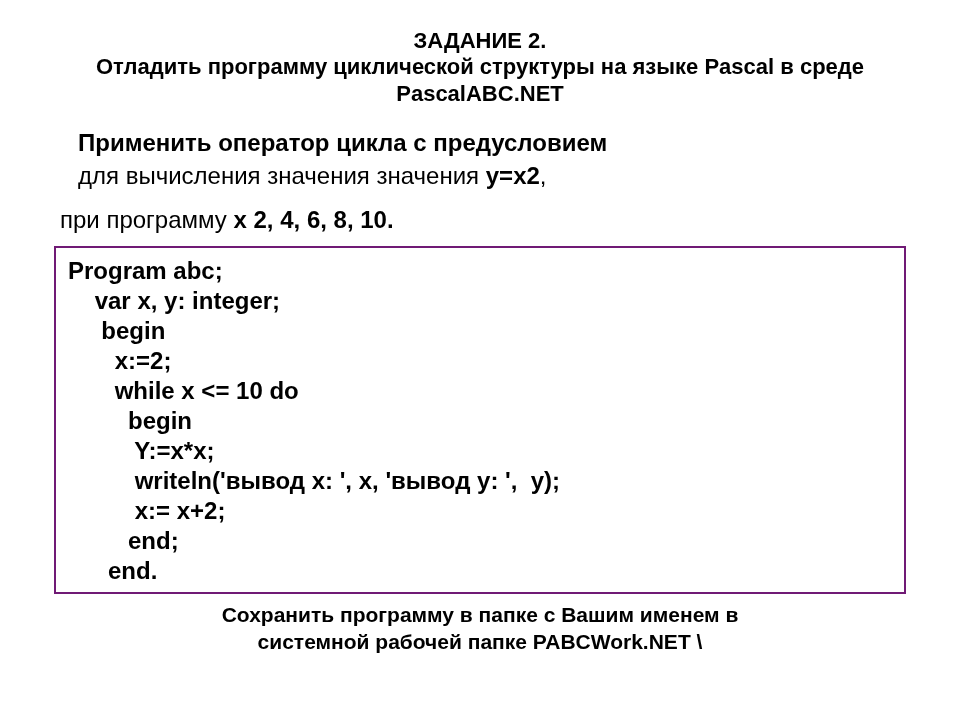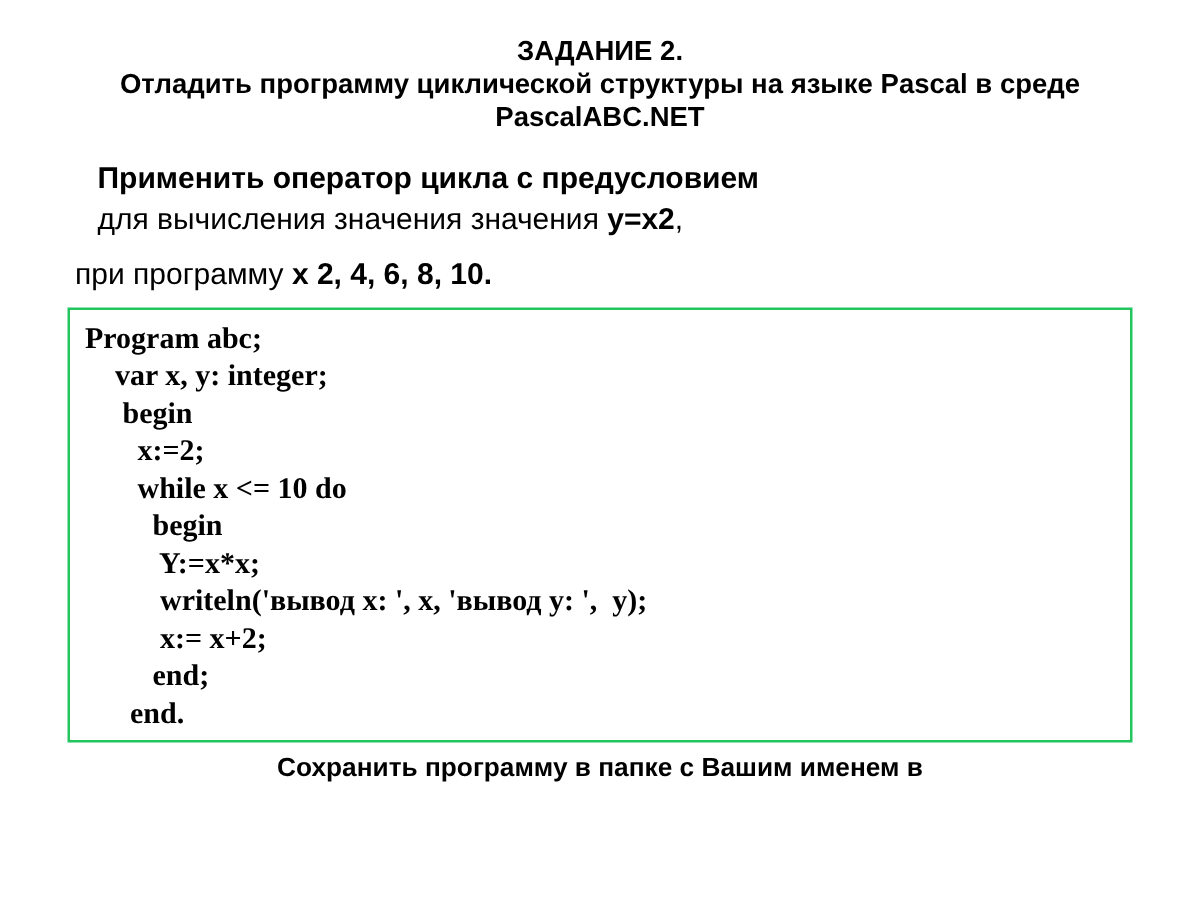--- a/index.html
+++ b/index.html
@@ -28,23 +28,23 @@
   }
   .instruction .bold { font-weight: bold; text-align: center; }
   .instruction-line3 {
     font-size: 24px;
     line-height: 1.35;
     padding-left: 0;
     margin-bottom: 10px;
   }
   .instruction-line3 .bold { font-weight: bold; }
   .code-block {
-    border: 2px solid #22c55e;
+    border: 2px solid #701a75;
     padding: 8px 12px 6px 12px;
-    font-family: Liberation Serif, serif;
+    font-family: Liberation Sans, sans-serif;
     font-size: 24px;
     font-weight: bold;
     line-height: 1.25;
     color: #000000;
     white-space: pre;
     margin-left: -6px;
     margin-right: -6px;
   }
   .footer-note {
     text-align: center;
@@ -77,13 +77,14 @@
 <span>       while x &lt;= 10 do</span>
 <span>         begin</span>
 <span>          Y:=x*x;</span>
 <span>          writeln('вывод x: ', x, 'вывод y: ',  y);</span>
 <span>          x:= x+2;</span>
 <span>         end;</span>
 <span>      end.</span></div>
 
 <div class="footer-note">
   <span>Сохранить  программу в папке с Вашим именем в</span><br>
+  <span>системной  рабочей папке    PABCWork.NET \</span>
 </div>
 
 </body></html>

